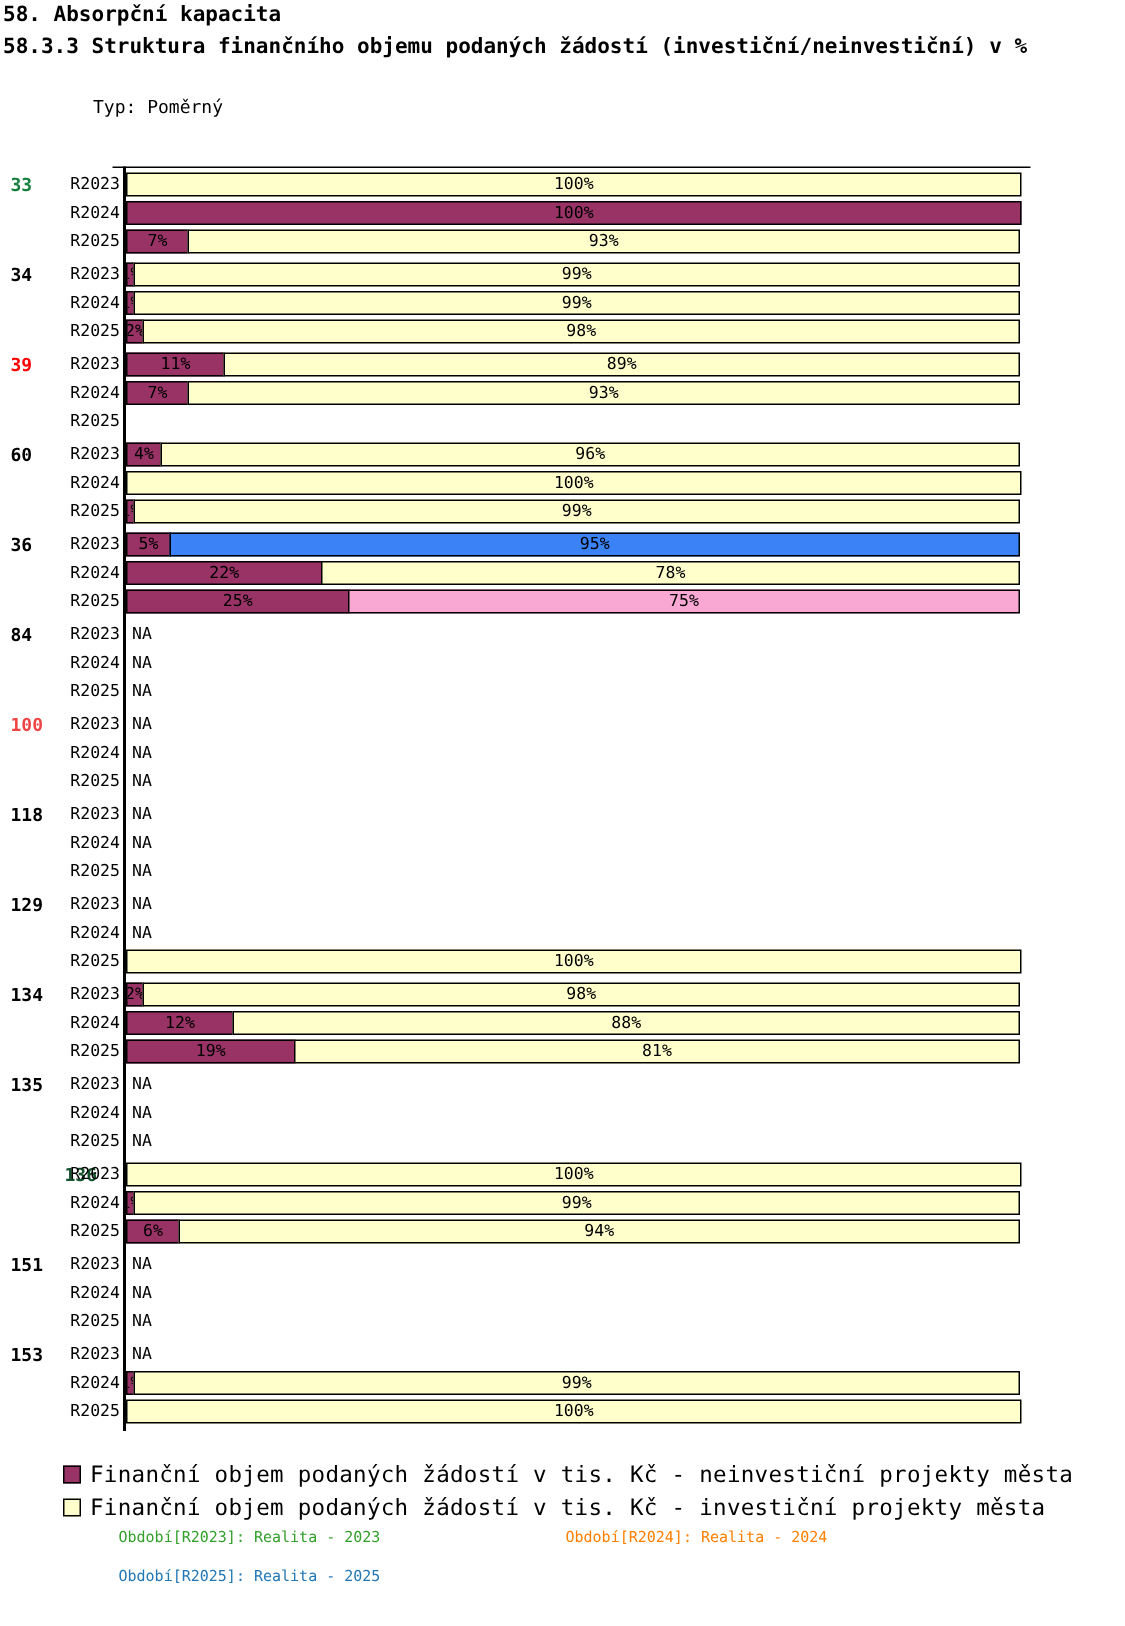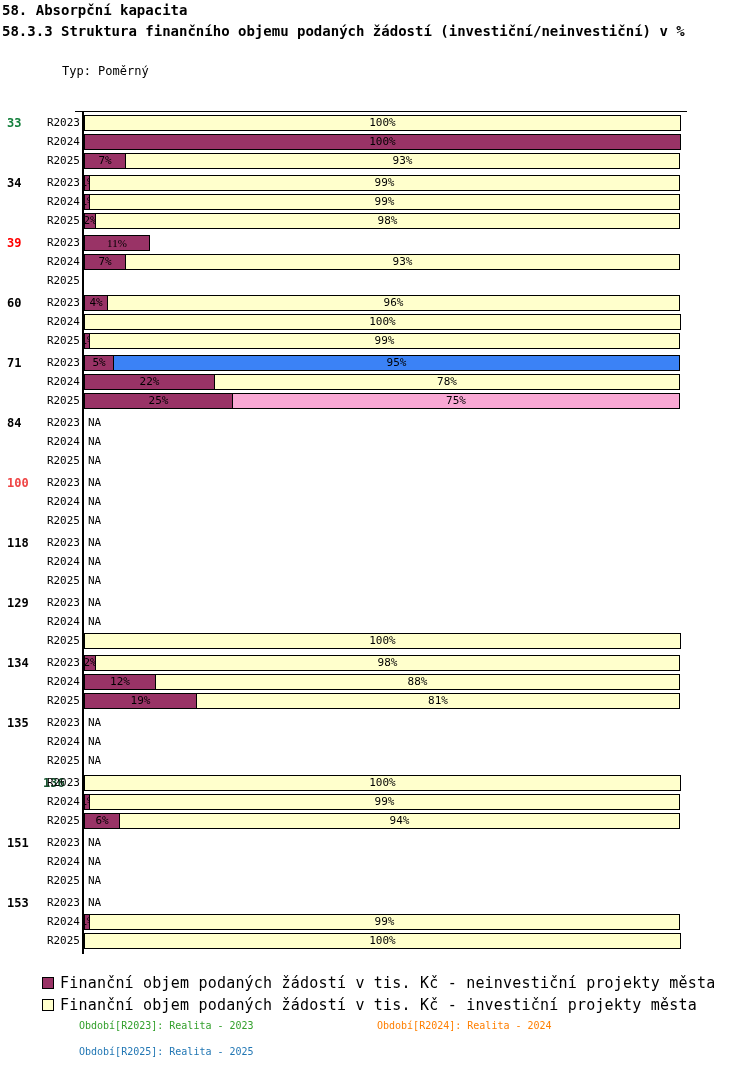--- a/index.html
+++ b/index.html
@@ -88,24 +88,27 @@
             <span class="bar-value-label">2%</span>
           </div>
           <div class="bar-segment" style="flex: 0 0 585px; width: 585px; background: rgb(255, 255, 204);">
             <span class="bar-value-label">98%</span>
           </div>
         </div>
       </div>
       <div class="bar-group" style="top: 235px;">
         <div class="group-label" style="color: rgb(255, 0, 0);">39</div>
         <div class="year-label" style="top: 0px;">R2023</div>
-        <div class="bar-row" style="top: 0px; font-family: Liberation Serif, serif;">
+        <div class="bar-row" style="top: 0px;">
           <div class="bar-segment" style="flex: 0 0 66px; width: 66px; background: rgb(153, 51, 102);">
             <span class="bar-value-label">11%</span>
           </div>
+          <div class="bar-segment" style="flex: 0 0 531px; width: 531px; background: rgb(255, 255, 204);">
+            <span class="bar-value-label">89%</span>
+          </div>
         </div>
         <div class="year-label" style="top: 19px;">R2024</div>
         <div class="bar-row" style="top: 19px;">
           <div class="bar-segment" style="flex: 0 0 42px; width: 42px; background: rgb(153, 51, 102);">
             <span class="bar-value-label">7%</span>
           </div>
           <div class="bar-segment" style="flex: 0 0 555px; width: 555px; background: rgb(255, 255, 204);">
             <span class="bar-value-label">93%</span>
           </div>
         </div>
@@ -132,21 +135,21 @@
         <div class="bar-row" style="top: 38px;">
           <div class="bar-segment" style="flex: 0 0 6px; width: 6px; background: rgb(153, 51, 102);">
             <span class="bar-value-label">1%</span>
           </div>
           <div class="bar-segment" style="flex: 0 0 591px; width: 591px; background: rgb(255, 255, 204);">
             <span class="bar-value-label">99%</span>
           </div>
         </div>
       </div>
       <div class="bar-group" style="top: 355px;">
-        <div class="group-label" style="color: rgb(0, 0, 0);">71</div>
+        <div class="group-label" style="color: rgb(0, 0, 0);">36</div>
         <div class="year-label" style="top: 0px;">R2023</div>
         <div class="bar-row" style="top: 0px;">
           <div class="bar-segment" style="flex: 0 0 30px; width: 30px; background: rgb(153, 51, 102);">
             <span class="bar-value-label">5%</span>
           </div>
           <div class="bar-segment" style="flex: 0 0 567px; width: 567px; background: #3b82f6;">
             <span class="bar-value-label">95%</span>
           </div>
         </div>
         <div class="year-label" style="top: 19px;">R2024</div>

